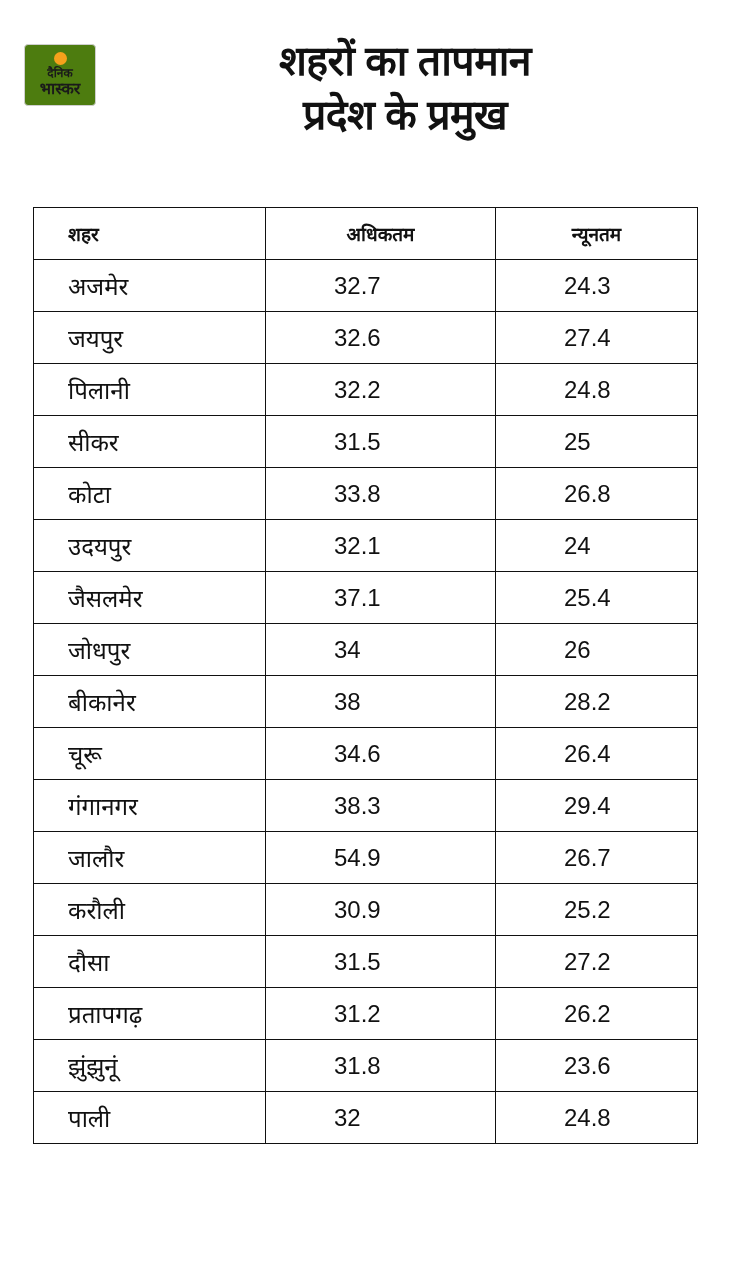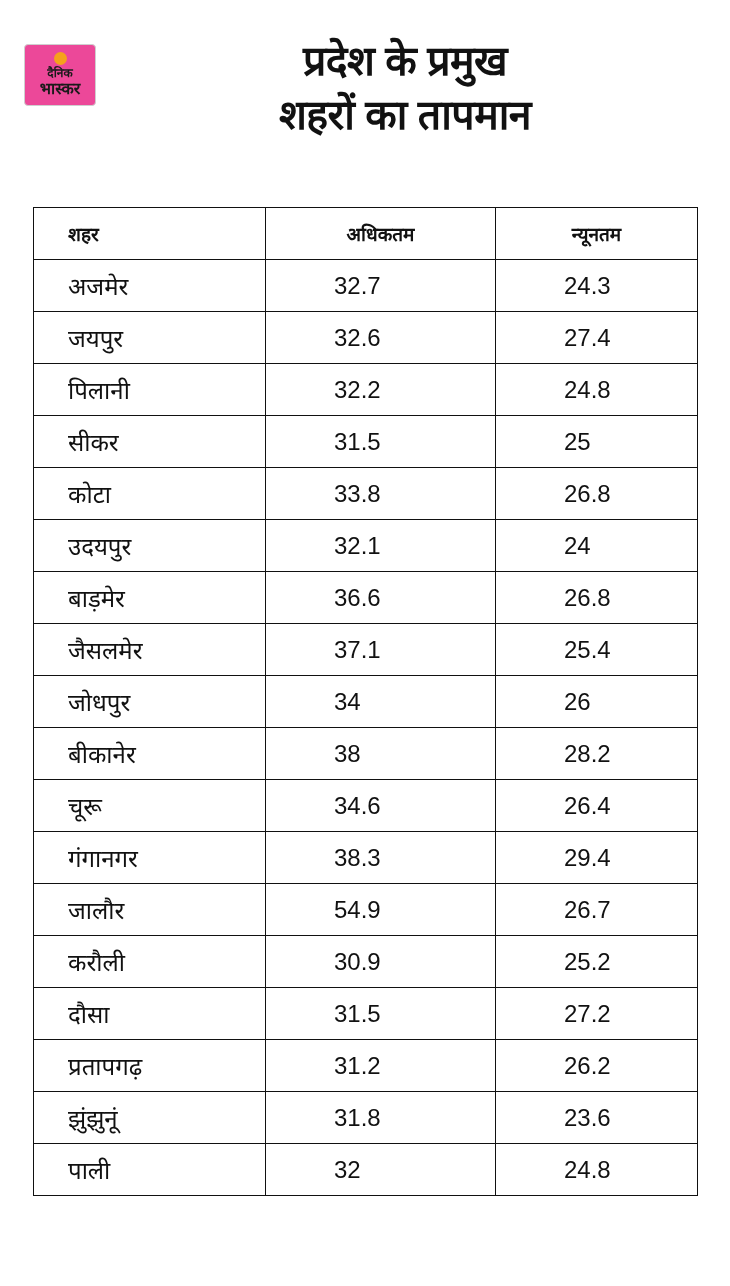--- a/index.html
+++ b/index.html
@@ -28,21 +28,21 @@
     padding: 0;
   }
   .logo {
     position: absolute;
     left: 24px;
     top: 44px;
     width: 72px;
     height: 62px;
     border: 1px solid #cfcfcf;
     border-radius: 4px;
-    background: #ec4899;
+    background: #4d7c0f;
     display: flex;
     flex-direction: column;
     align-items: center;
     justify-content: center;
     box-sizing: border-box;
   }
   .logo-sun {
     width: 13px;
     height: 13px;
     border-radius: 50%;
@@ -129,22 +129,22 @@
 
   <div class="header">
 
     <div class="logo">
       <div class="logo-sun"></div>
       <div class="logo-l1">दैनिक</div>
       <div class="logo-l2">भास्कर</div>
     </div>
 
     <div class="title">
+      <span class="title-line">शहरों का तापमान</span>
       <span class="title-line">प्रदेश के प्रमुख</span>
-      <span class="title-line">शहरों का तापमान</span>
     </div>
 
   </div>
 
   <div class="table-wrap">
     <table class="temp-table">
       <colgroup>
         <col class="c-city">
         <col class="c-max">
         <col class="c-min">
@@ -181,25 +181,20 @@
           <td class="cell-city">कोटा</td>
           <td class="cell-val">33.8</td>
           <td class="cell-val-min">26.8</td>
         </tr>
         <tr>
           <td class="cell-city">उदयपुर</td>
           <td class="cell-val">32.1</td>
           <td class="cell-val-min">24</td>
         </tr>
         <tr>
-          <td class="cell-city">बाड़मेर</td>
-          <td class="cell-val">36.6</td>
-          <td class="cell-val-min">26.8</td>
-        </tr>
-        <tr>
           <td class="cell-city">जैसलमेर</td>
           <td class="cell-val">37.1</td>
           <td class="cell-val-min">25.4</td>
         </tr>
         <tr>
           <td class="cell-city">जोधपुर</td>
           <td class="cell-val">34</td>
           <td class="cell-val-min">26</td>
         </tr>
         <tr>

